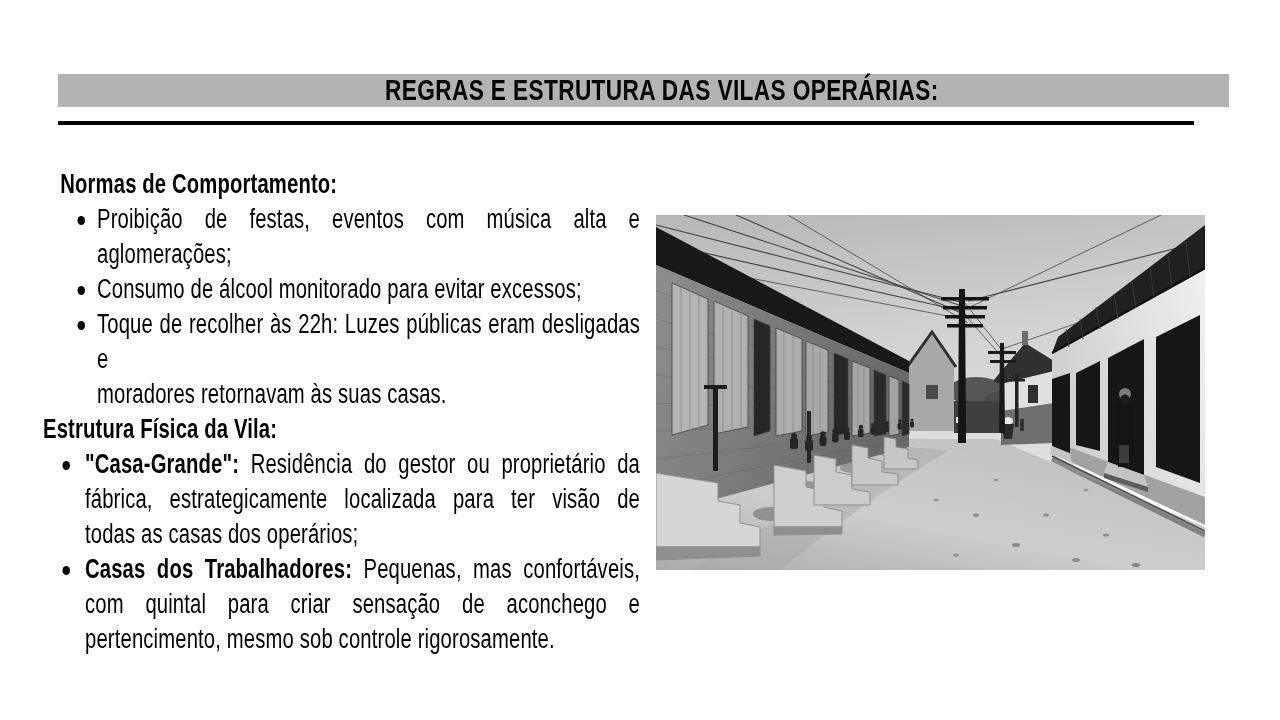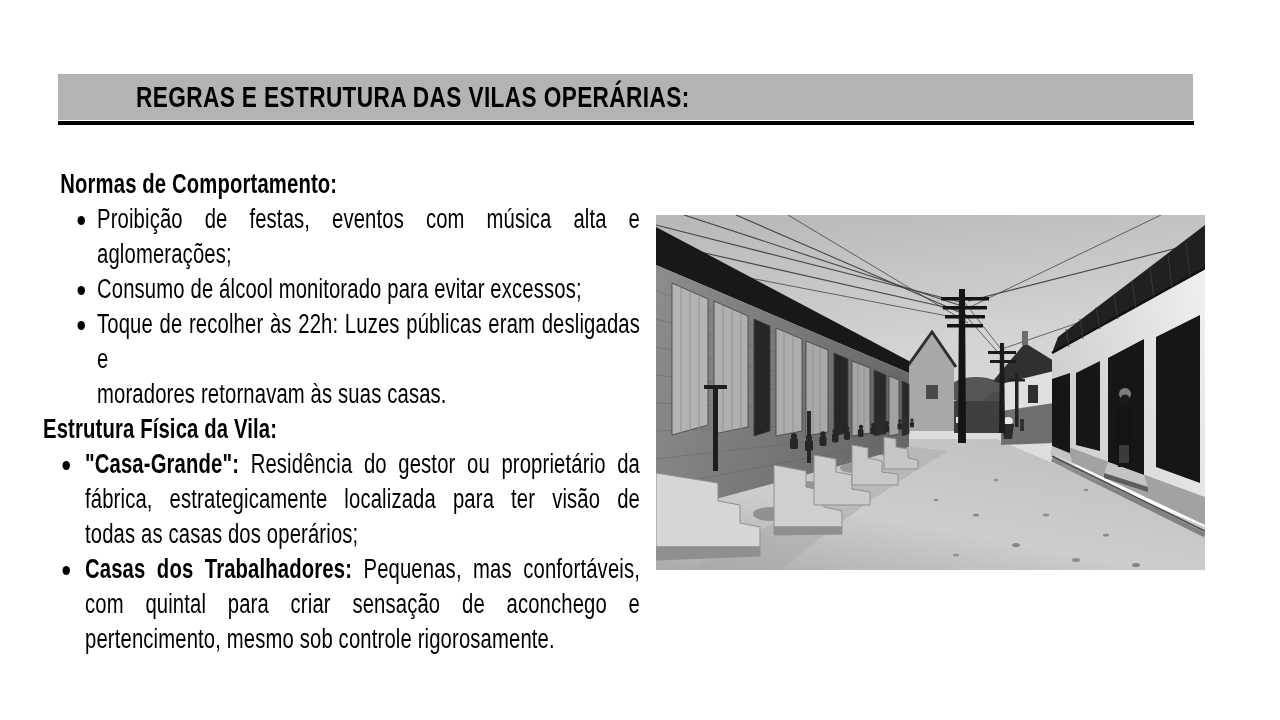--- a/index.html
+++ b/index.html
@@ -2,22 +2,22 @@
 <html><head>
 <meta charset="utf-8">
 <style>
   html,body { margin:0; padding:0; background:#ffffff; }
   .slide {
     position:relative; width:1280px; height:720px; background:#ffffff;
     overflow:hidden; font-family:"Liberation Sans","DejaVu Sans",sans-serif; color:#000;
   }
   
   .banner {
-    position:absolute; left:58px; top:74px; width:1135px; height:46px;
-    display:flex; align-items:center; 
+    position:absolute; left:58px; top:74px; width:1135px; height:33px;
+    display:flex; align-items:center; justify-content:center;padding-left:36px;
   }
   .banner .t {
     font-weight:bold; font-size:29px; letter-spacing:.5px; white-space:nowrap;
     transform:scaleX(0.78); transform-origin:center center;
   }
   .rule { position:absolute; left:58px; top:121px; width:1136px; height:4px; background:#000; }
 
   
   .textcol {
     position:absolute; left:43px; top:167px; width:796px;

